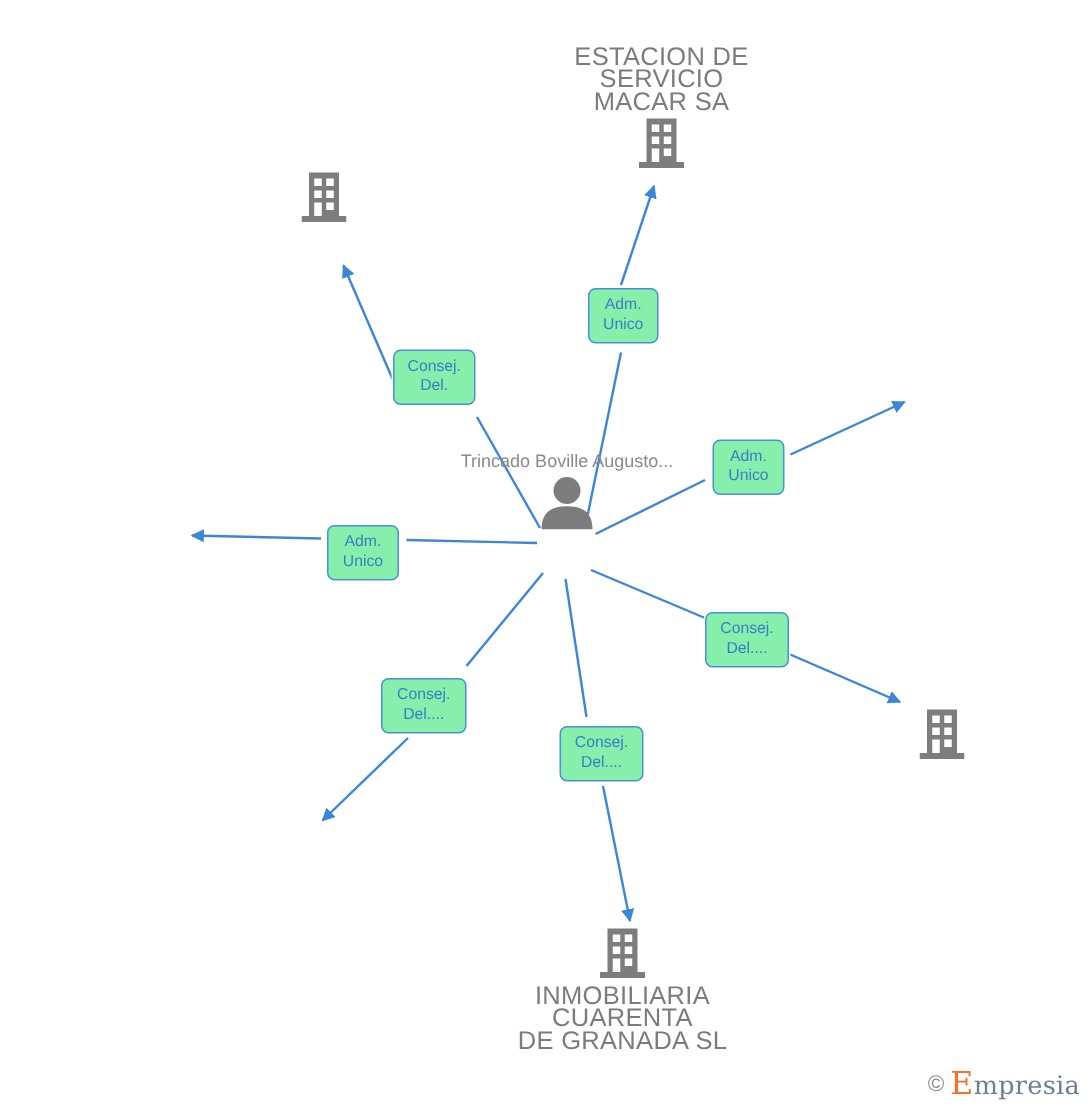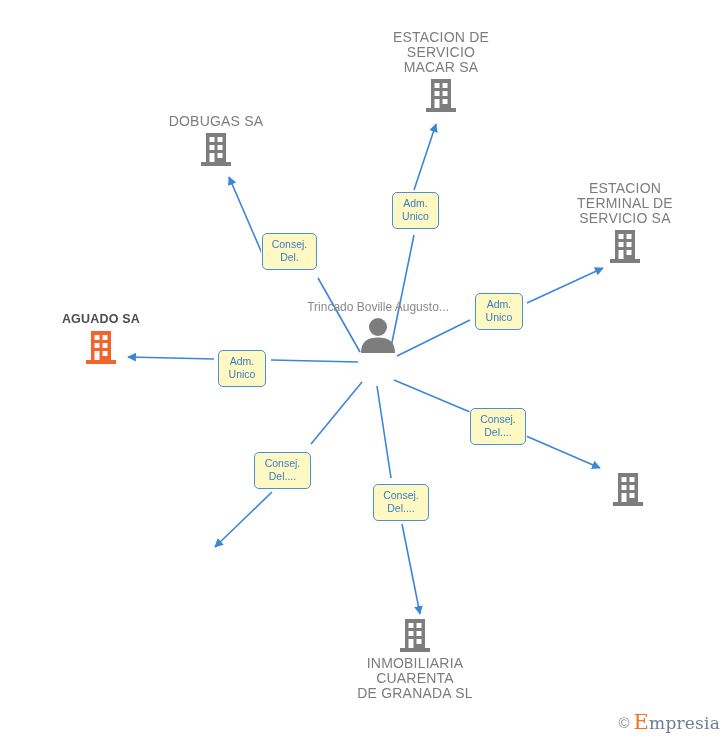--- a/index.html
+++ b/index.html
@@ -34,21 +34,21 @@
     margin-left: -80px;
     text-align: center;
     z-index: 3;
   }
   .node .icon-wrap {
     display: block;
     line-height: 0;
   }
   .node .label {
     display: block;
-    font-size: 14px;
+    font-size: 17px;
     line-height: 15px;
     color: #7c7c7c;
     letter-spacing: .2px;
     white-space: pre-line;
   }
   .node.label-above .label { margin-bottom: 3px; }
   .node.label-below .label { margin-top: 3px; }
   .node.focus .label {
     color: #4d4d4d;
     font-weight: bold;
@@ -69,21 +69,21 @@
     line-height: 15px;
     color: #8a8a8a;
     white-space: pre-line;
     margin-bottom: 2px;
   }
 
   
   .edge-label {
     position: absolute;
     box-sizing: border-box;
-    background: #fef9c3;
+    background: #86efac;
     border: 1px solid #4a90d9;
     border-radius: 5px;
     color: #3b7cc4;
     font-size: 10.5px;
     line-height: 13px;
     text-align: center;
     padding: 4px 6px 5px;
     white-space: pre-line;
     z-index: 5;
     box-shadow: 0 0 0 1px rgba(255,255,255,.9);
@@ -185,68 +185,35 @@
         <rect x="16.5" y="5" width="5" height="5" fill="#ffffff"></rect>
         <rect x="8.5" y="13" width="5" height="5" fill="#ffffff"></rect>
         <rect x="16.5" y="13" width="5" height="5" fill="#ffffff"></rect>
         <rect x="8.5" y="21" width="5" height="9" fill="#ffffff"></rect>
         <rect x="16.5" y="21" width="5" height="5" fill="#ffffff"></rect>
       </svg>
     </span>
   </div>
 
   <div class="node label-above" style="left:216px; top:114px;">
-    <span class="label">DOBUGAS SA</span>
-    <span class="icon-wrap">
-      <svg width="30" height="35" viewBox="0 0 30 35" xmlns="http://www.w3.org/2000/svg">
-        <rect x="5" y="1" width="20" height="29" fill="#7d7d7d"></rect>
-        <rect x="0" y="30" width="30" height="4" fill="#7d7d7d"></rect>
-        <rect x="8.5" y="5" width="5" height="5" fill="#ffffff"></rect>
-        <rect x="16.5" y="5" width="5" height="5" fill="#ffffff"></rect>
-        <rect x="8.5" y="13" width="5" height="5" fill="#ffffff"></rect>
-        <rect x="16.5" y="13" width="5" height="5" fill="#ffffff"></rect>
-        <rect x="8.5" y="21" width="5" height="9" fill="#ffffff"></rect>
-        <rect x="16.5" y="21" width="5" height="5" fill="#ffffff"></rect>
-      </svg>
-    </span>
-  </div>
-
-  <div class="node label-above" style="left:625px; top:181px;">
-    <span class="label">ESTACION
-TERMINAL DE
-SERVICIO SA</span>
-    <span class="icon-wrap">
-      <svg width="30" height="35" viewBox="0 0 30 35" xmlns="http://www.w3.org/2000/svg">
-        <rect x="5" y="1" width="20" height="29" fill="#7d7d7d"></rect>
-        <rect x="0" y="30" width="30" height="4" fill="#7d7d7d"></rect>
-        <rect x="8.5" y="5" width="5" height="5" fill="#ffffff"></rect>
-        <rect x="16.5" y="5" width="5" height="5" fill="#ffffff"></rect>
-        <rect x="8.5" y="13" width="5" height="5" fill="#ffffff"></rect>
-        <rect x="16.5" y="13" width="5" height="5" fill="#ffffff"></rect>
-        <rect x="8.5" y="21" width="5" height="9" fill="#ffffff"></rect>
-        <rect x="16.5" y="21" width="5" height="5" fill="#ffffff"></rect>
-      </svg>
-    </span>
-  </div>
-
-  <div class="node label-above focus" style="left:101px; top:312px;">
-    <span class="label">AGUADO SA</span>
-    <span class="icon-wrap">
-      <svg width="30" height="35" viewBox="0 0 30 35" xmlns="http://www.w3.org/2000/svg">
-        <rect x="5" y="1" width="20" height="29" fill="#f2642b"></rect>
-        <rect x="0" y="30" width="30" height="4" fill="#f2642b"></rect>
-        <rect x="8.5" y="5" width="5" height="5" fill="#ffffff"></rect>
-        <rect x="16.5" y="5" width="5" height="5" fill="#ffffff"></rect>
-        <rect x="8.5" y="13" width="5" height="5" fill="#ffffff"></rect>
-        <rect x="16.5" y="13" width="5" height="5" fill="#ffffff"></rect>
-        <rect x="8.5" y="21" width="5" height="9" fill="#ffffff"></rect>
-        <rect x="16.5" y="21" width="5" height="5" fill="#ffffff"></rect>
-      </svg>
-    </span>
-  </div>
+    <span class="icon-wrap">
+      <svg width="30" height="35" viewBox="0 0 30 35" xmlns="http://www.w3.org/2000/svg">
+        <rect x="5" y="1" width="20" height="29" fill="#7d7d7d"></rect>
+        <rect x="0" y="30" width="30" height="4" fill="#7d7d7d"></rect>
+        <rect x="8.5" y="5" width="5" height="5" fill="#ffffff"></rect>
+        <rect x="16.5" y="5" width="5" height="5" fill="#ffffff"></rect>
+        <rect x="8.5" y="13" width="5" height="5" fill="#ffffff"></rect>
+        <rect x="16.5" y="13" width="5" height="5" fill="#ffffff"></rect>
+        <rect x="8.5" y="21" width="5" height="9" fill="#ffffff"></rect>
+        <rect x="16.5" y="21" width="5" height="5" fill="#ffffff"></rect>
+      </svg>
+    </span>
+  </div>
+
+
 
   <div class="node label-below" style="left:628px; top:472px;">
     <span class="icon-wrap">
       <svg width="30" height="35" viewBox="0 0 30 35" xmlns="http://www.w3.org/2000/svg">
         <rect x="5" y="1" width="20" height="29" fill="#7d7d7d"></rect>
         <rect x="0" y="30" width="30" height="4" fill="#7d7d7d"></rect>
         <rect x="8.5" y="5" width="5" height="5" fill="#ffffff"></rect>
         <rect x="16.5" y="5" width="5" height="5" fill="#ffffff"></rect>
         <rect x="8.5" y="13" width="5" height="5" fill="#ffffff"></rect>
         <rect x="16.5" y="13" width="5" height="5" fill="#ffffff"></rect>

